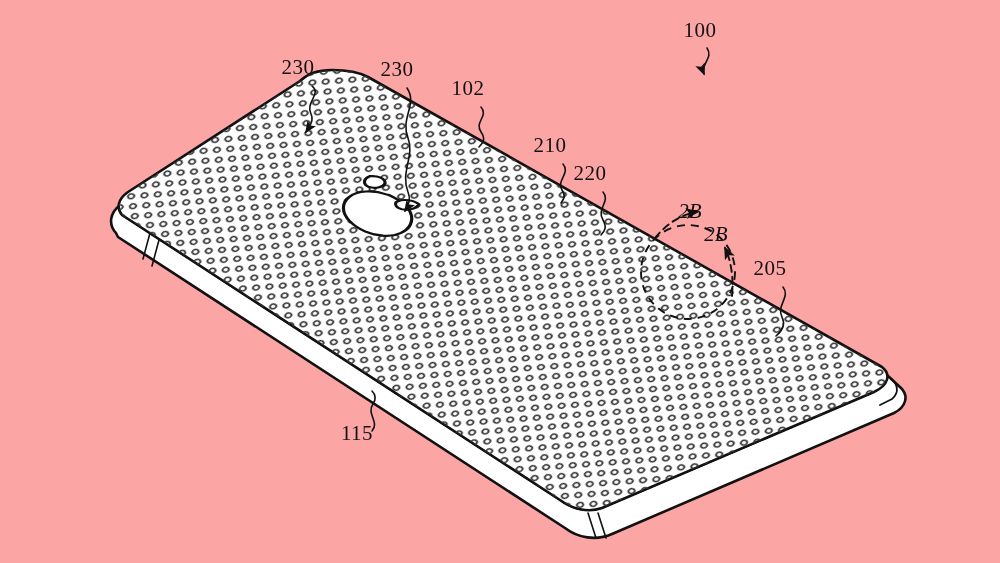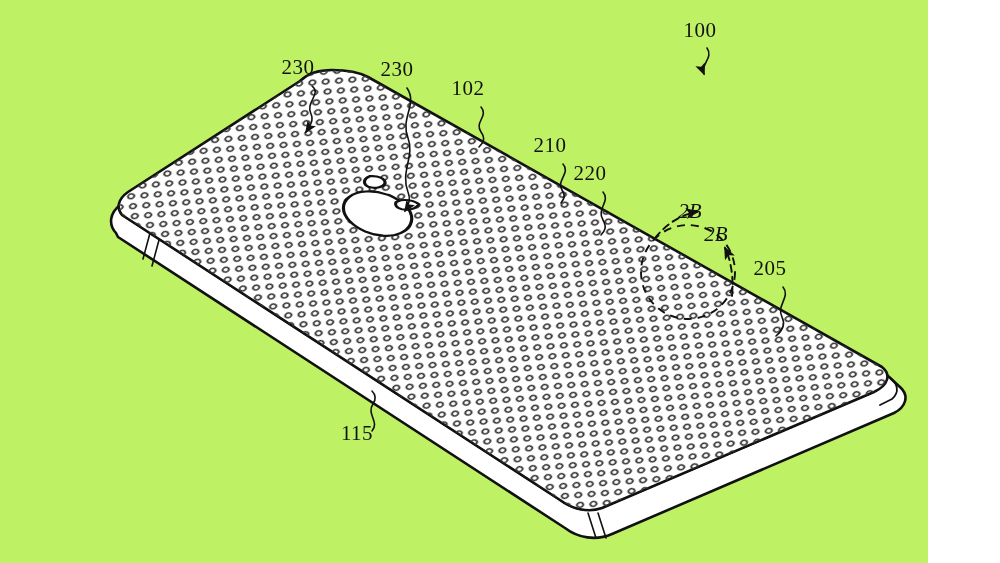--- a/index.html
+++ b/index.html
@@ -9,23 +9,23 @@
     background: #ffffff;
   }
   body {
     width: 1000px;
     height: 563px;
     overflow: hidden;
     font-family: "Liberation Serif", serif;
   }
   #figure-root {
     position: relative;
-    width: 928px;
+    width: 1000px;
     height: 563px;
-    background: #bef264;
+    background: #fca5a5;
   }
   #patent-svg {
     position: absolute;
     top: 0;
     left: 0;
     width: 1000px;
     height: 563px;
     display: block;
   }
   .ref-text {

